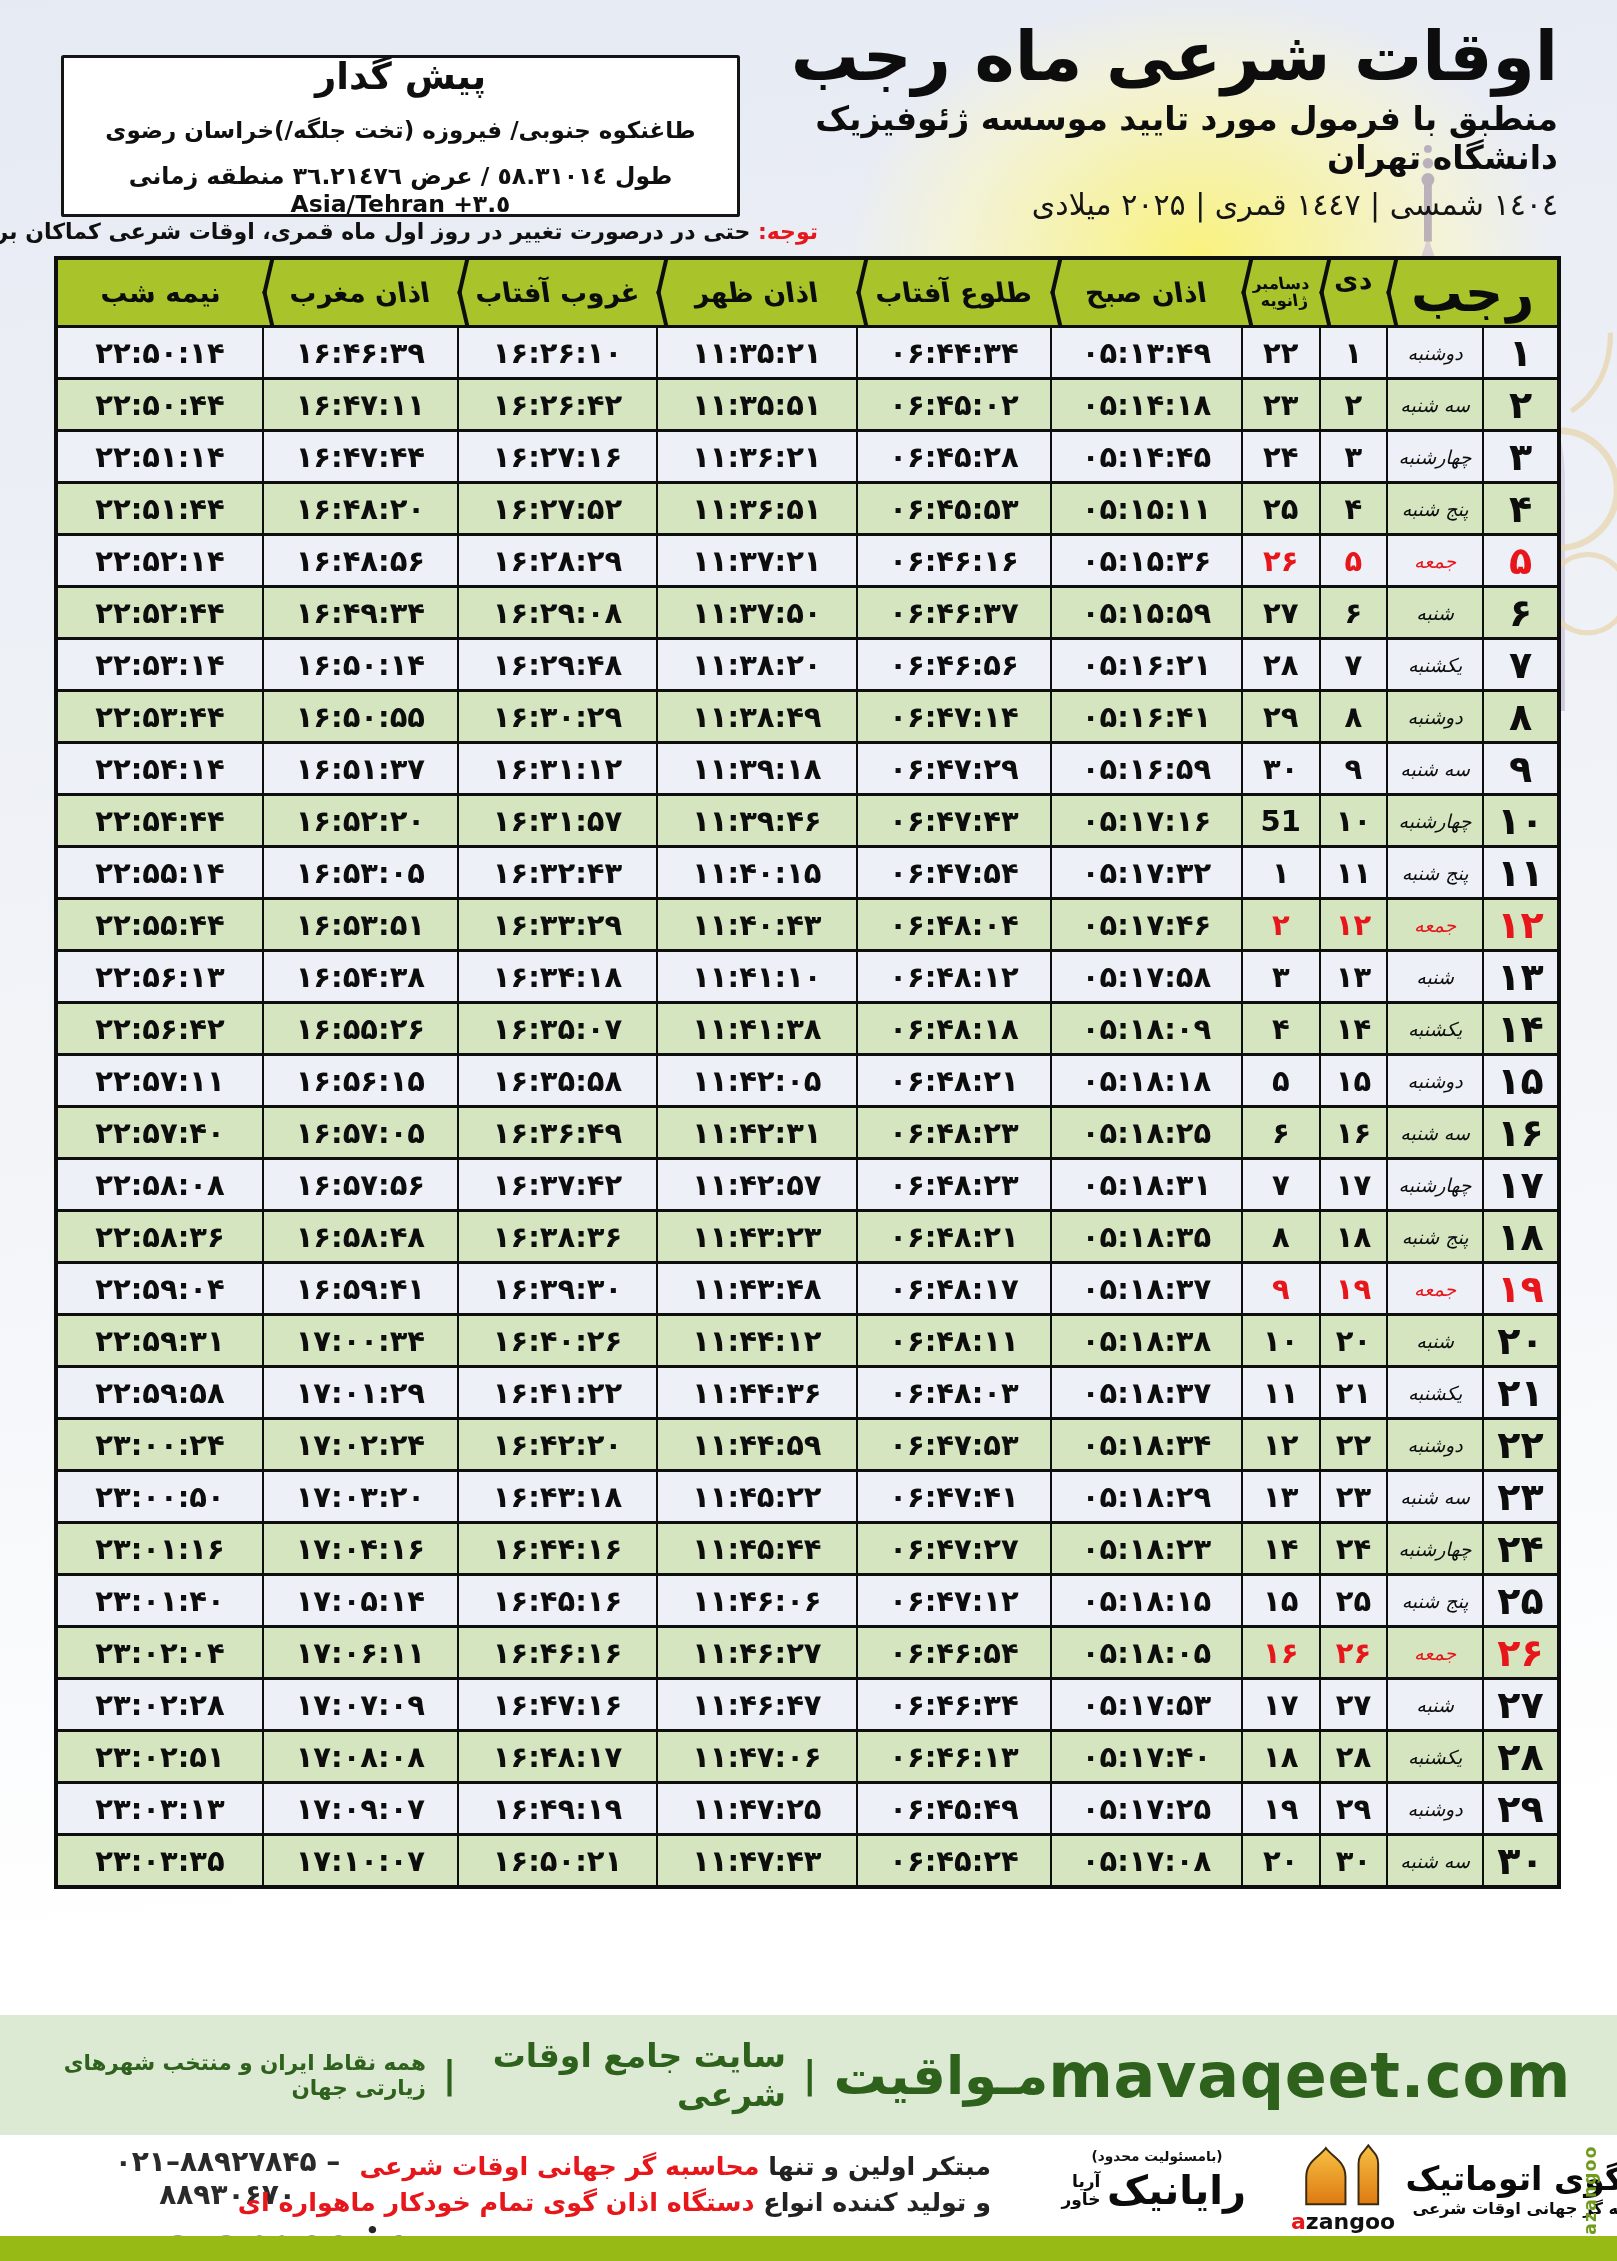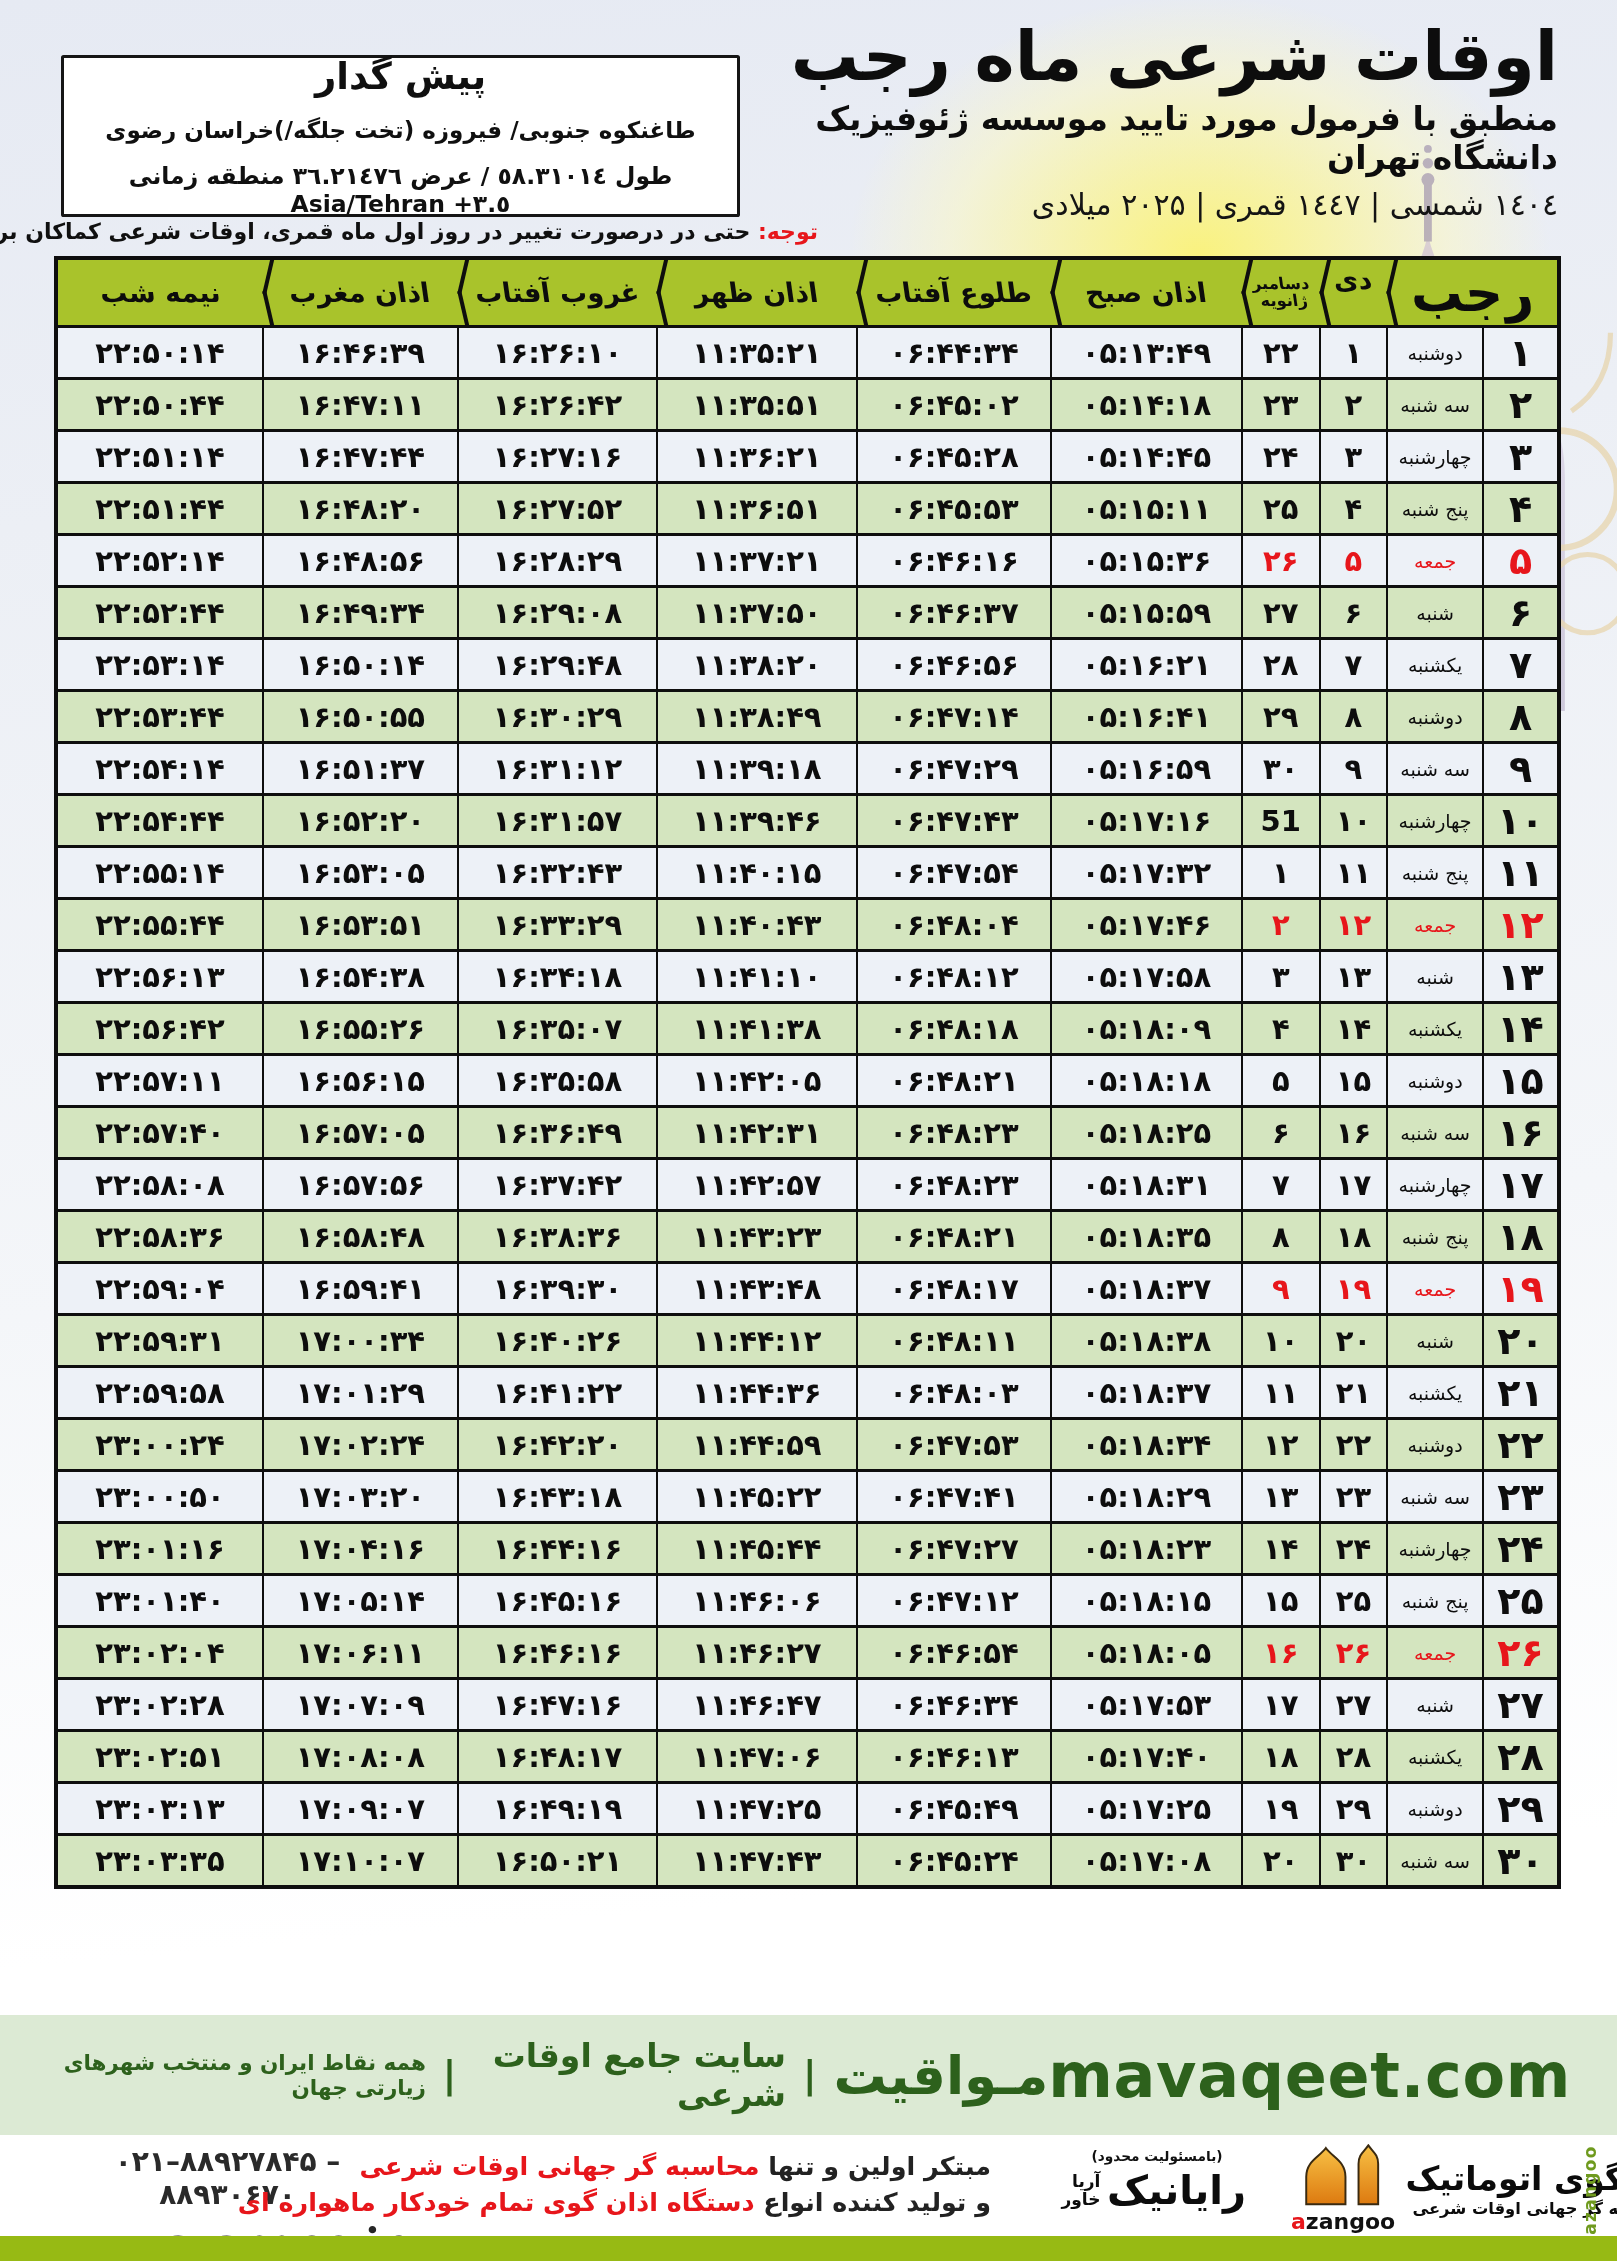--- a/index.html
+++ b/index.html
@@ -43,21 +43,21 @@
   .t-head .hcell .chev-t { top:-6%; transform:rotate(13deg); transform-origin:top center; }
   .t-head .hcell .chev-b { bottom:-6%; transform:rotate(-13deg); transform-origin:bottom center; }
   .t-head .hcell:last-child .chev-t, .t-head .hcell:last-child .chev-b { display:none; }
   .greg-head { display:flex; flex-direction:column; line-height:1.05; align-items:center; }
   .greg-head .g1 { font-size:16.3px; align-self:flex-end; padding-left:3.9px; }
   .greg-head .g2 { font-size:16.3px; align-self:flex-start; padding-right:3.9px; }
   .dey-head { font-size:17px; align-self:flex-start; padding-top:3.9px; }
   
   .c-month   { width:11.4%; }
   .c-rajab   { width:5.0%;  }
-  .c-week    { width:6.4%;  }
+  .c-week    { width:6.4%;font-style:italic;  }
   .c-dey     { width:4.5%;  }
   .c-greg    { width:5.2%;  }
   .c-fajr    { width:12.7%; }
   .c-sunrise { width:13.0%; }
   .c-dhuhr   { width:13.3%; }
   .c-sunset  { width:13.3%; }
   .c-maghrib { width:13.0%; }
   .c-midnight{ width:13.6%; }
   
   .t-row { display:flex; height:52px; border-top:3.3px solid #0e0e0e; background:var(--row-light); }

